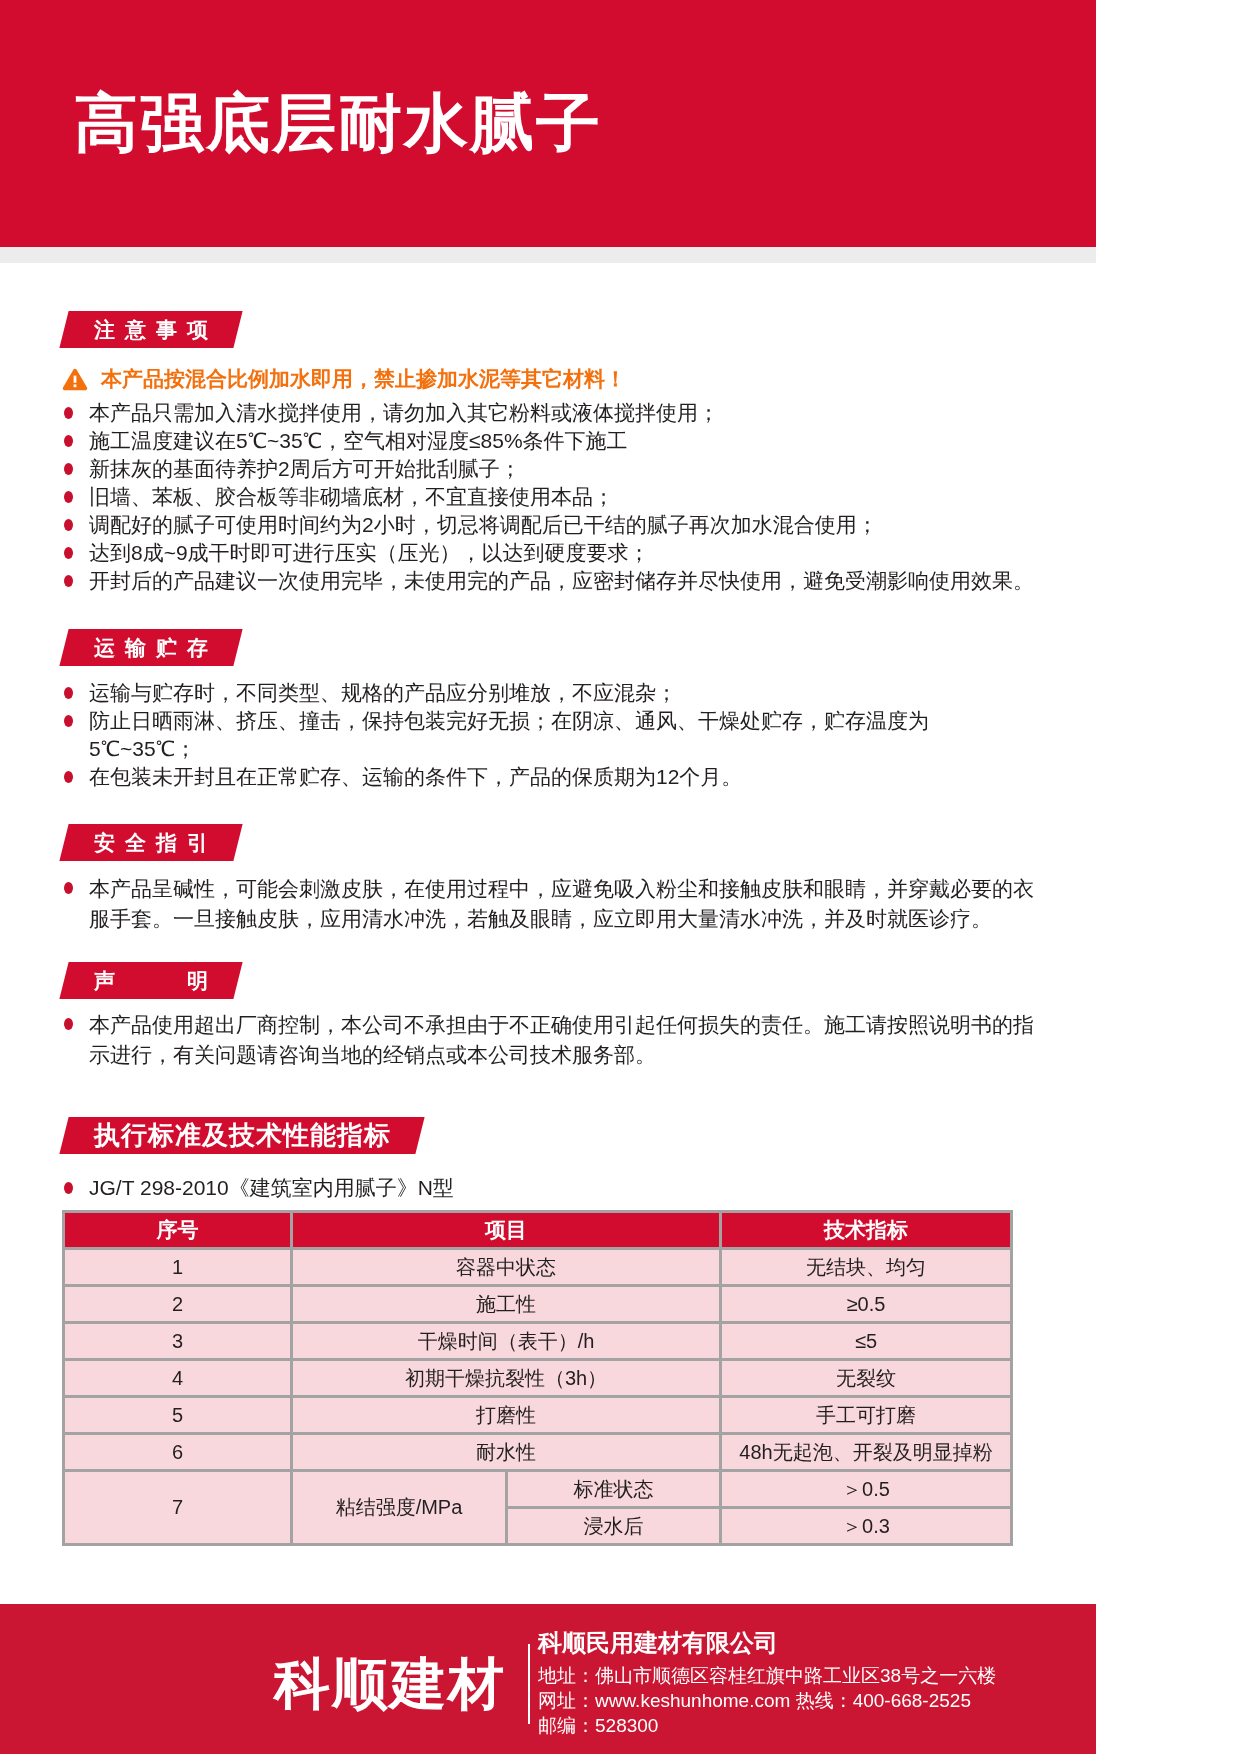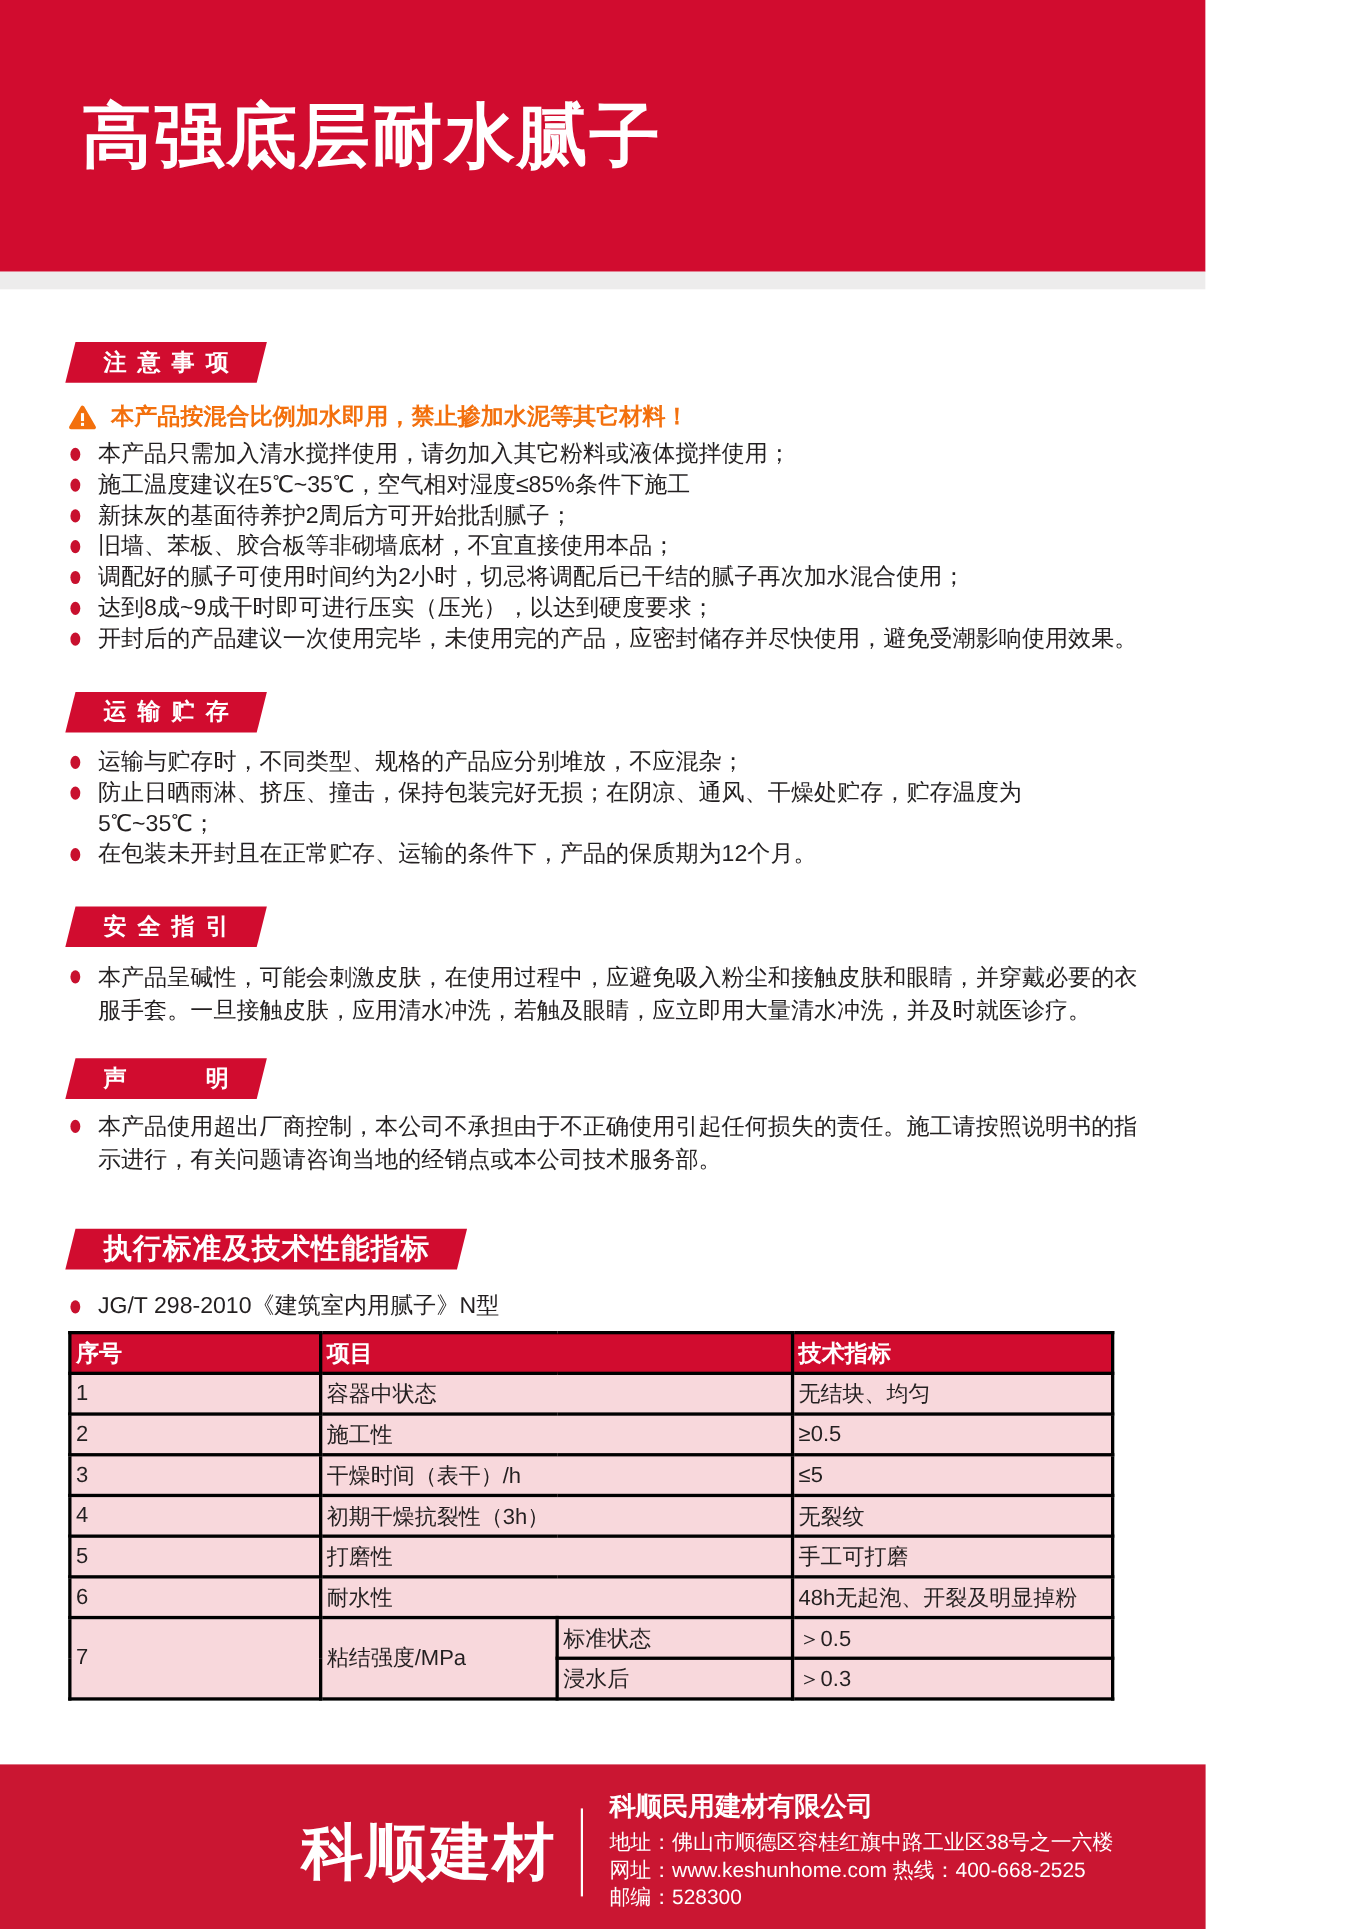--- a/index.html
+++ b/index.html
@@ -108,23 +108,23 @@
   ul.bullets.jgt { margin-top: 20px; }
 
   
   table.spec-table {
     margin: 8px 0 0 4px;
     border-collapse: collapse;
     table-layout: fixed;
     width: 948px;
   }
   table.spec-table td, table.spec-table th {
-    border: 3px solid #000000;
+    border: 3px solid #a3a3a3;
     height: 37px;
-    text-align: left;
+    text-align: center;
     vertical-align: middle;
     font-size: 20px;
     background: #f8d8dc;
     padding: 0 4px;
   }
   table.spec-table th {
     background: #d10c2f;
     color: #ffffff;
     font-weight: bold;
     font-size: 21px;
@@ -153,21 +153,21 @@
     font-weight: bold;
     letter-spacing: 2px;
     line-height: 1;
   }
   .footer-sep {
     width: 2px;
     height: 80px;
     background: #ffffff;
     margin: 0 0 0 22px;
   }
-  .footer-right { padding-left: 24px; }
+  .footer-right { padding-left: 8px; }
   .footer-company {
     font-size: 24px;
     font-weight: bold;
     margin-bottom: 7px;
     line-height: 26px;
   }
   .footer-line {
     font-size: 19px;
     line-height: 25px;
   }

